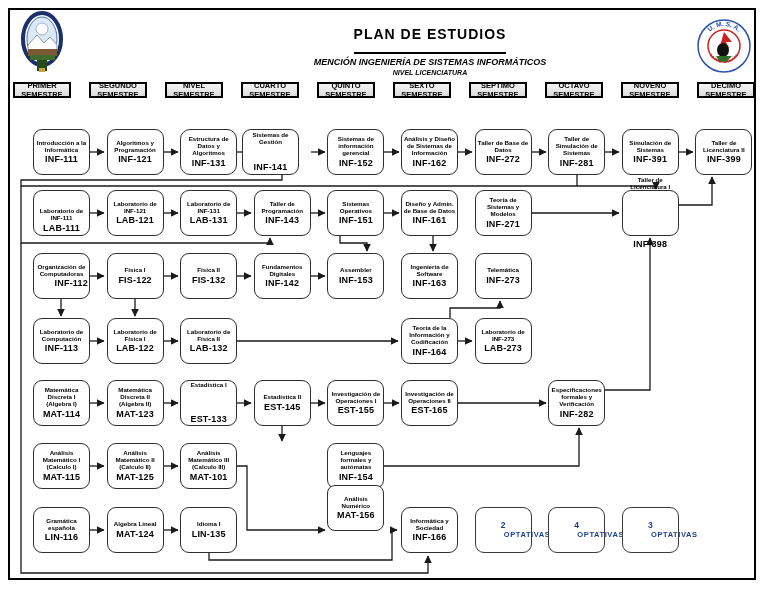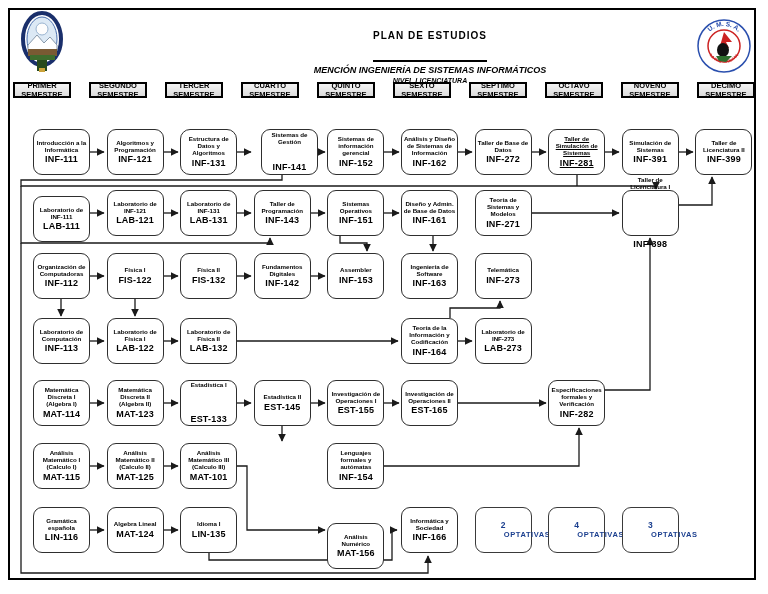--- a/index.html
+++ b/index.html
@@ -5,22 +5,22 @@
   html,body{margin:0;padding:0;background:#fff;}
   .page{position:relative;width:768px;height:594px;background:#fff;overflow:hidden;
         font-family:"Liberation Sans", sans-serif;color:#000;}
   .border-frame{position:absolute;left:8px;top:8px;width:748px;height:572px;
         border:2px solid #000;box-sizing:border-box;}
   
   .logo{position:absolute;left:20px;top:11px;}
   .univ-block{position:absolute;left:70px;top:23px;}
   .univ-block div{font-size:8px;font-weight:bold;line-height:11px;white-space:nowrap;}
   .title-block{position:absolute;left:270px;top:25px;width:320px;text-align:center;}
-  .main-title{display:inline-block;font-size:10px;font-weight:bold;letter-spacing:1px;
-        border-bottom:2px solid #000;padding-bottom:19px;}
+  .main-title{display:inline-block;font-size:14px;font-weight:bold;letter-spacing:1px;
+        border-bottom:2px solid #000;padding-bottom:10px;}
   .subtitle{margin-top:3px;font-size:9px;font-weight:bold;font-style:italic;}
   .level{margin-top:2px;font-size:7px;font-weight:bold;font-style:italic;}
   .seal{position:absolute;right:16px;top:18px;}
   
   .sem-row{position:absolute;left:13px;top:82px;width:742px;height:16px;display:flex;gap:18px;}
   .sem-cell{flex:1;border:2px solid #000;background:linear-gradient(#f4f4f4,#dcdcdc);
         display:flex;flex-direction:column;align-items:center;justify-content:center;
         font-size:7.5px;font-weight:bold;line-height:9px;text-align:center;box-sizing:border-box;}
   
   #boxes{position:absolute;left:0;top:0;width:768px;height:594px;}
@@ -84,21 +84,21 @@
   <div class="sem-row" id="sem-row">
       <div class="sem-cell">
         <span>PRIMER</span>
         <span>SEMESTRE</span>
       </div>
       <div class="sem-cell">
         <span>SEGUNDO</span>
         <span>SEMESTRE</span>
       </div>
       <div class="sem-cell">
-        <span>TERCER</span>
+        <span>NIVEL</span>
         <span>SEMESTRE</span>
       </div>
       <div class="sem-cell">
         <span>CUARTO</span>
         <span>SEMESTRE</span>
       </div>
       <div class="sem-cell">
         <span>QUINTO</span>
         <span>SEMESTRE</span>
       </div>
@@ -186,49 +186,49 @@
         <span class="c">INF-111</span>
       </div>
       <div class="course" style="left: 106.6px; top: 129px;">
         <span class="t">Algoritmos y Programación</span>
         <span class="c">INF-121</span>
       </div>
       <div class="course" style="left: 180.2px; top: 129px; border-radius: 10px;">
         <span class="t">Estructura de Datos y Algoritmos</span>
         <span class="c">INF-131</span>
       </div>
-      <div class="course" style="left: 261px; top: 129px; gap: 16px;">
+      <div class="course" style="left: 242px; top: 129px; gap: 16px;">
         <span class="t">Sistemas de Gestión</span>
         <span class="c">INF-141</span>
       </div>
       <div class="course" style="left: 327.4px; top: 129px;">
         <span class="t">Sistemas de información gerencial</span>
         <span class="c">INF-152</span>
       </div>
       <div class="course" style="left: 401px; top: 129px;">
         <span class="t">Análisis y Diseño de Sistemas de Información</span>
         <span class="c">INF-162</span>
       </div>
       <div class="course" style="left: 474.6px; top: 129px;">
         <span class="t">Taller de Base de Datos</span>
         <span class="c">INF-272</span>
       </div>
-      <div class="course" style="left: 548.2px; top: 129px; text-decoration: underline;">
+      <div class="course" style="left: 548.2px; top: 129px;">
         <span class="t">Taller de Simulación de Sistemas</span>
         <span class="c">INF-281</span>
       </div>
       <div class="course" style="left: 621.8px; top: 129px;">
         <span class="t">Simulación de Sistemas</span>
         <span class="c">INF-391</span>
       </div>
       <div class="course" style="left: 695.4px; top: 129px;">
         <span class="t">Taller de Licenciatura II</span>
         <span class="c">INF-399</span>
       </div>
-      <div class="course" style="left: 33px; top: 196px;">
+      <div class="course" style="left: 33px; top: 190px; justify-content: flex-end;">
         <span class="t">Laboratorio de INF-111</span>
         <span class="c">LAB-111</span>
       </div>
       <div class="course" style="left: 106.6px; top: 190px;">
         <span class="t">Laboratorio de INF-121</span>
         <span class="c">LAB-121</span>
       </div>
       <div class="course" style="left: 180.2px; top: 190px;">
         <span class="t">Laboratorio de INF-131</span>
         <span class="c">LAB-131</span>
@@ -246,21 +246,21 @@
         <span class="c">INF-161</span>
       </div>
       <div class="course" style="left: 474.6px; top: 190px;">
         <span class="t">Teoría de Sistemas y Modelos</span>
         <span class="c">INF-271</span>
       </div>
       <div class="course" style="left: 621.8px; top: 190px; gap: 48px;">
         <span class="t">Taller de Licenciatura I</span>
         <span class="c">INF-398</span>
       </div>
-      <div class="course" style="left: 33px; top: 253px;">
+      <div class="course" style="left: 33px; top: 253px; align-items: flex-end;">
         <span class="t">Organización de Computadoras</span>
         <span class="c">INF-112</span>
       </div>
       <div class="course" style="left: 106.6px; top: 253px;">
         <span class="t">Física I</span>
         <span class="c">FIS-122</span>
       </div>
       <div class="course" style="left: 180.2px; top: 253px;">
         <span class="t">Física II</span>
         <span class="c">FIS-132</span>
@@ -350,21 +350,21 @@
         <span class="c">LIN-116</span>
       </div>
       <div class="course" style="left: 106.6px; top: 507px;">
         <span class="t">Algebra Lineal</span>
         <span class="c">MAT-124</span>
       </div>
       <div class="course" style="left: 180.2px; top: 507px;">
         <span class="t">Idioma I</span>
         <span class="c">LIN-135</span>
       </div>
-      <div class="course" style="left: 327.4px; top: 523px;">
+      <div class="course" style="left: 327.4px; top: 485px; border-radius: 8px;">
         <span class="t">Análisis Numérico</span>
         <span class="c">MAT-156</span>
       </div>
       <div class="course" style="left: 401px; top: 507px;">
         <span class="t">Informática y Sociedad</span>
         <span class="c">INF-166</span>
       </div>
       <div class="optative" style="left: 474.6px; top: 507px;">
         <span class="v">2</span>
         <span class="w">OPTATIVAS</span>

